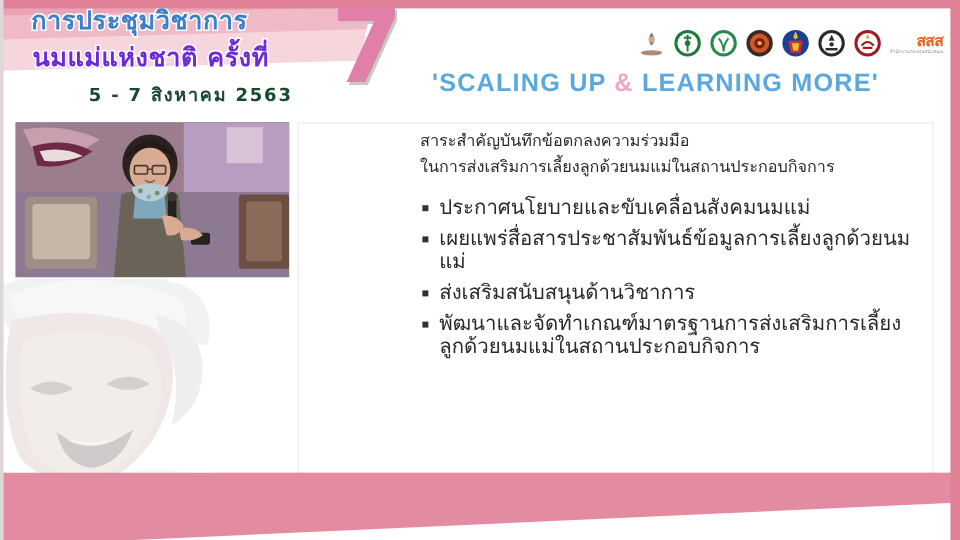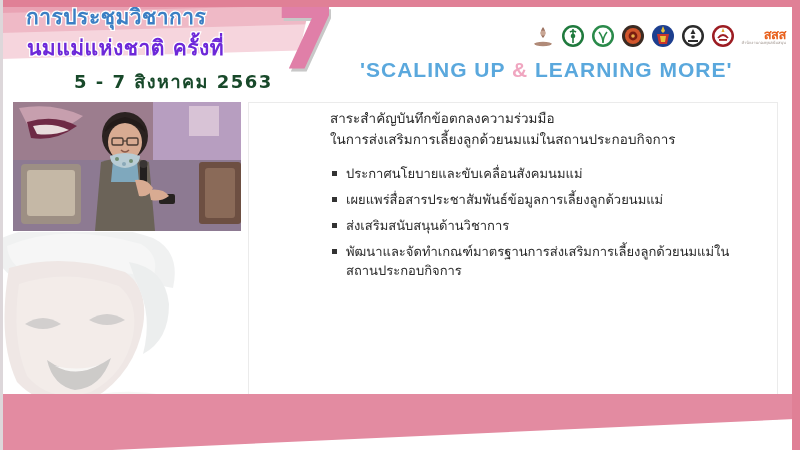--- a/index.html
+++ b/index.html
@@ -124,21 +124,21 @@
   .title-l2 {
     color: #6d28d9;
     -webkit-text-stroke: 2.5px #ffffff;
     paint-order: stroke fill;
     margin-left: 13px;
     margin-top: 1px;
   }
   .title-date {
     font-family: "DejaVu Sans", sans-serif;
     font-weight: bold;
-    font-size: 18px;
+    font-size: 15px;
     color: #18492a;
     letter-spacing: 1.5px;
     margin-top: 4px;
     margin-left: 60px;
     white-space: nowrap;
   }
 
   
   .tagline {
     position: absolute;
@@ -221,21 +221,21 @@
     position: absolute;
     left: 245px; top: 6px;
     width: 530px; height: 318px;
     border: 1px solid #ebebeb;
     box-sizing: border-box;
     background: transparent;
   }
 
   .content-inner {
     position: absolute;
-    left: 330px; top: 108px;
+    left: 350px; top: 108px;
     width: 420px;
     z-index: 14;
   }
   .lead {
     font-family: "DejaVu Sans", sans-serif;
     font-size: 13.5px;
     line-height: 21px;
     color: #2a2a2a;
   }
   .lead div { white-space: nowrap; }
@@ -243,21 +243,21 @@
   ul.bullets {
     list-style: none;
     margin: 14px 0 0 0;
     padding: 0;
   }
   ul.bullets li {
     position: relative;
     padding-left: 16px;
     margin-bottom: 7px;
     font-family: "DejaVu Sans", sans-serif;
-    font-size: 13px;
+    font-size: 17px;
     line-height: 19px;
     color: #2a2a2a;
   }
   ul.bullets li::before {
     content: "";
     position: absolute;
     left: 2px; top: 7px;
     width: 5px; height: 5px;
     background: #333333;
   }

